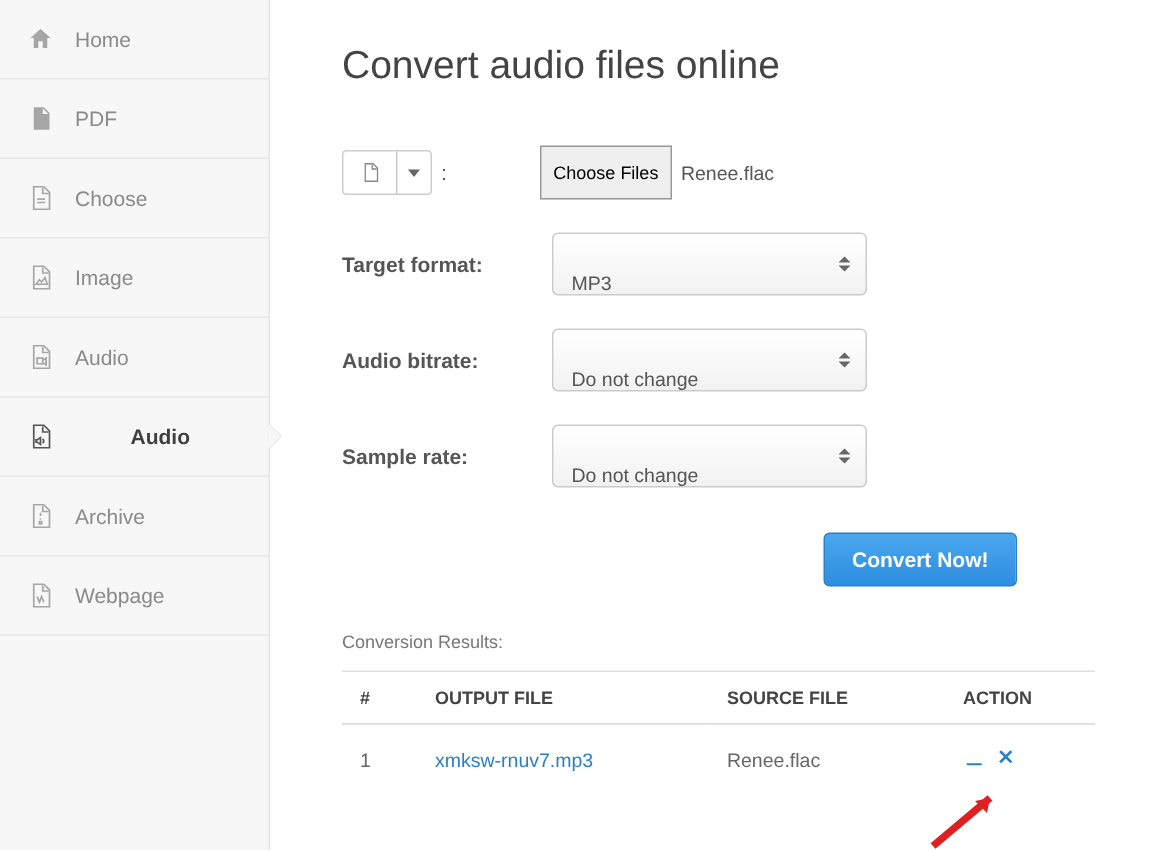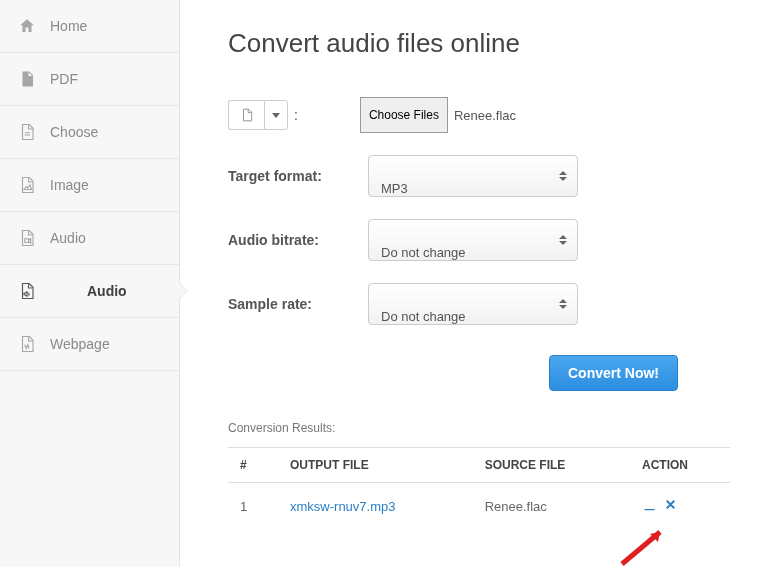--- a/index.html
+++ b/index.html
@@ -89,20 +89,28 @@
       <span class="icon">
           <svg viewBox="0 0 24 24">
             <path d="M6 2h9l5 5v15H6z M14 3v5h5 M9 15l3-2v6l-3-2H8v-2z M14 14a3 3 0 010 4" fill="none" stroke="#555" stroke-width="1.5"></path>
           </svg>
         </span>
       <span>Audio</span>
     </div>
     <div class="sidebar-item">
       <span class="icon">
           <svg viewBox="0 0 24 24">
+            <path d="M6 2h9l5 5v15H6z M14 3v5h5 M12 9v3m0 2v1m-1 2h2v2h-2z" fill="none" stroke="#a6a6a6" stroke-width="1.5"></path>
+          </svg>
+        </span>
+      <span>Archive</span>
+    </div>
+    <div class="sidebar-item">
+      <span class="icon">
+          <svg viewBox="0 0 24 24">
             <path d="M6 2h9l5 5v15H6z M14 3v5h5 M9 13l2 5 2-5 2 5" fill="none" stroke="#a6a6a6" stroke-width="1.5"></path>
           </svg>
         </span>
       <span>Webpage</span>
     </div>
   </nav>
 
   <main class="main">
     <h1>Convert audio files online</h1>
 

